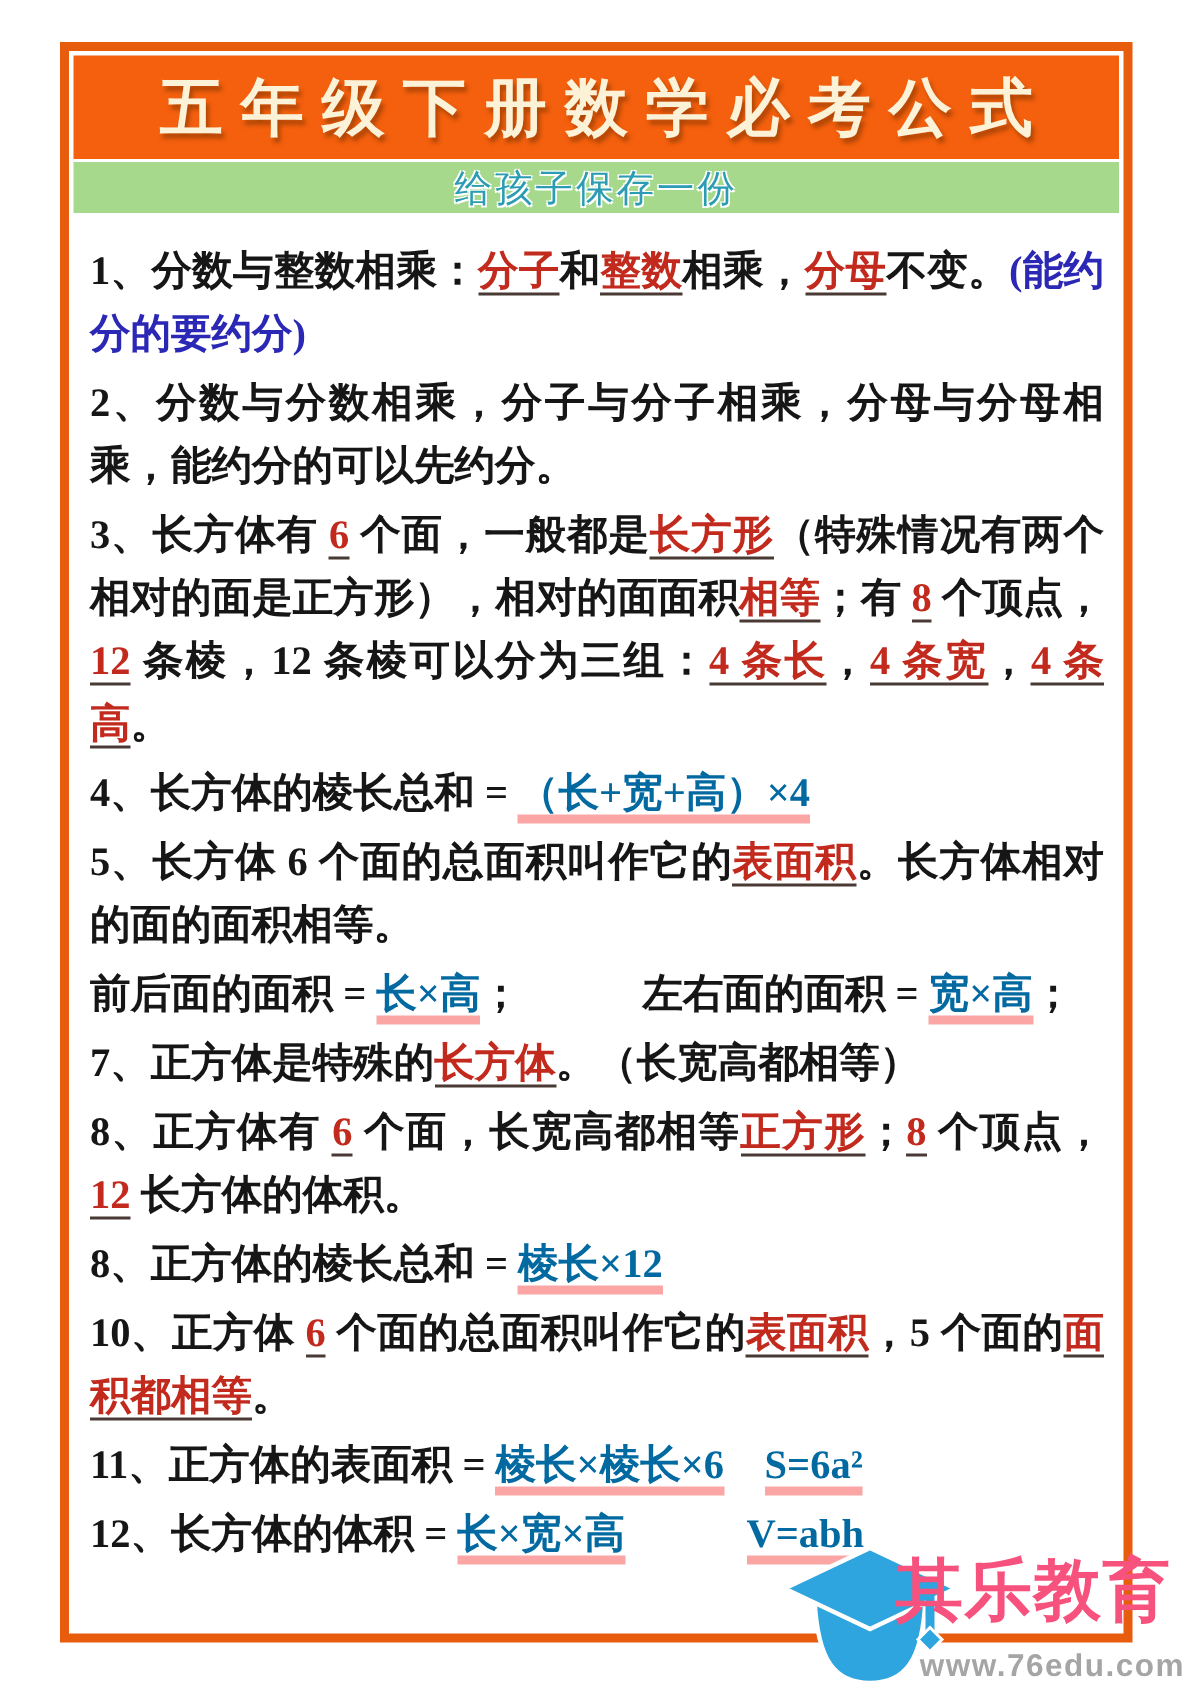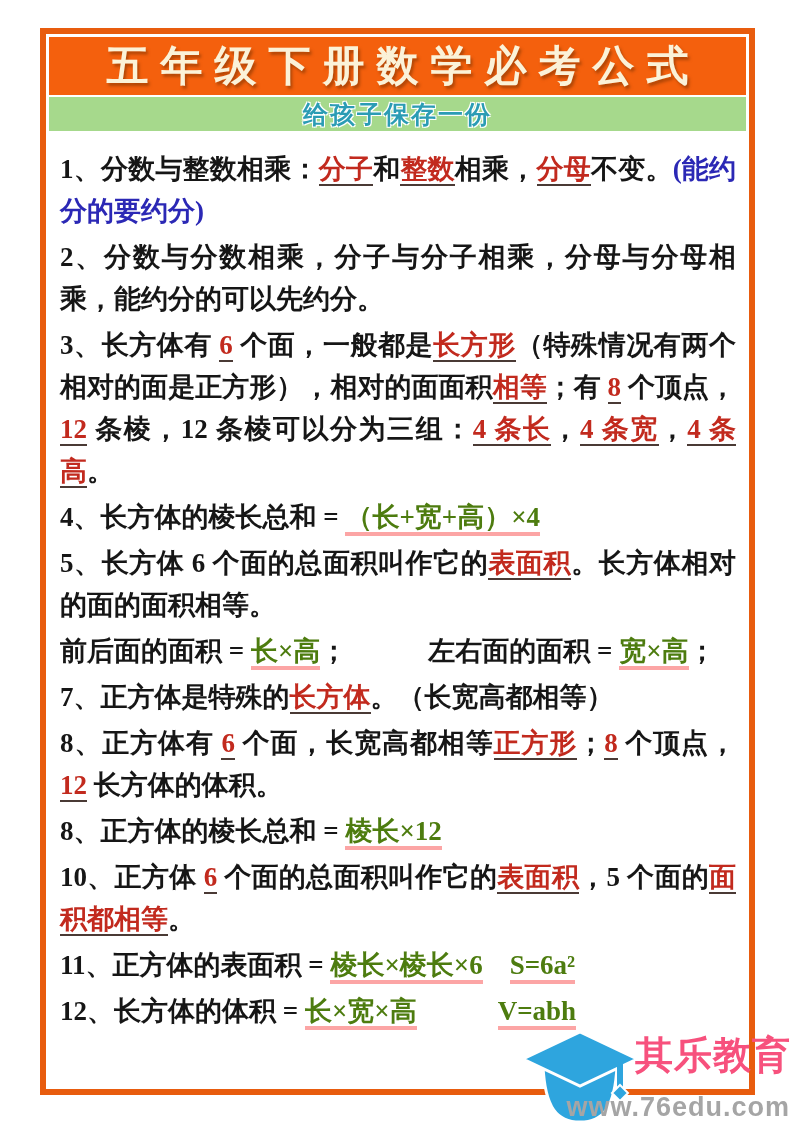--- a/index.html
+++ b/index.html
@@ -6,59 +6,59 @@
   body{
     width:793px;height:1122px;position:relative;background:#ffffff;overflow:hidden;
     font-family:"Liberation Serif","DejaVu Serif",serif;
   }
   .page{
     position:absolute;left:40px;top:28px;width:715px;height:1067px;
     border:6px solid #E85C0E;background:#ffffff;box-sizing:border-box;
   }
   .page-inner{position:absolute;left:3px;top:3px;right:3px;bottom:3px;}
   .title-banner{
-    height:58px;background:#F4600D;display:flex;align-items:center;justify-content:center;
+    height:69px;background:#F4600D;display:flex;align-items:center;justify-content:center;
   }
   .title-banner .title{
     color:#FBF2D8;font-size:42px;font-weight:700;letter-spacing:12px;
     text-shadow:2px 3px 3px rgba(120,50,0,.55);
     font-family:"Liberation Serif","DejaVu Serif",serif;
     white-space:nowrap;padding-left:12px;
   }
   .subtitle-banner{
     height:36px;background:#A6D98C;border-top:2px solid #ffffff;box-sizing:border-box;
     display:flex;align-items:center;justify-content:center;
   }
   .subtitle-banner .subtitle{
-    color:#2B9CB4;font-size:25px;font-weight:700;letter-spacing:2px;
+    color:#2B9CB4;font-size:25px;font-weight:400;letter-spacing:2px;
     text-shadow:-1px -1px 0 #fff,1px -1px 0 #fff,-1px 1px 0 #fff,1px 1px 0 #fff;
     font-family:"Liberation Sans","DejaVu Sans",sans-serif;
   }
   .content{
     padding:13px 6px 0 7px;
     font-size:27px;font-weight:700;color:#161616;
     line-height:42px;text-align:justify;
   }
   .formula-item{margin:4px;white-space:pre-wrap;}
   .seg-k{color:#161616;}
   .seg-r{color:#C22A1E;border-bottom:2px solid #4a3a35;}
-  .seg-b{color:#4d7c0f;border-bottom:4px solid #fca5a5;}
+  .seg-b{color:#0369a1;border-bottom:6px solid #fca5a5;}
   .seg-p{color:#2B28B5;}
   .watermark{
     position:absolute;right:0;bottom:0;width:274px;height:100px;z-index:5;
   }
   .wm-icon{position:absolute;left:0;bottom:-4px;width:122px;height:98px;}
   .wm-brand{
-    position:absolute;right:2px;top:8px;
-    font-size:38px;font-weight:900;color:#F7517D;letter-spacing:1px;white-space:nowrap;
+    position:absolute;right:12px;top:8px;
+    font-size:45px;font-weight:900;color:#F7517D;letter-spacing:1px;white-space:nowrap;
     font-family:"Liberation Sans","DejaVu Sans",sans-serif;
   }
   .wm-url{
     position:absolute;right:3px;bottom:-1px;
-    font-size:27px;font-weight:700;color:#A5A5A5;letter-spacing:1px;
+    font-size:21px;font-weight:700;color:#A5A5A5;letter-spacing:1px;
     font-family:"Liberation Sans","DejaVu Sans",sans-serif;
   }
 </style>
 </head>
 <body>
 
 <div class="page">
   <div class="page-inner">
     <div class="title-banner">
       <div class="title">五年级下册数学必考公式</div>

